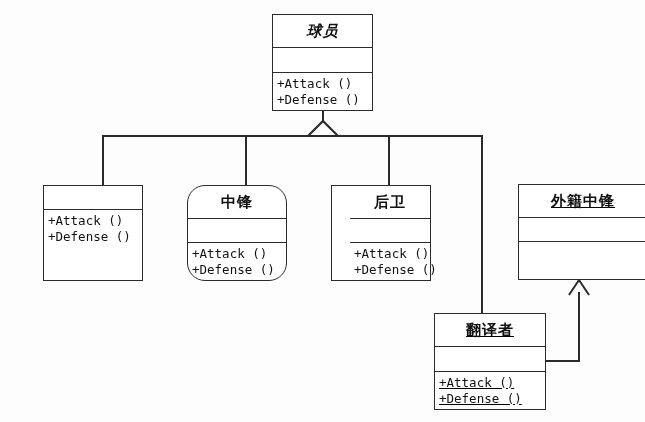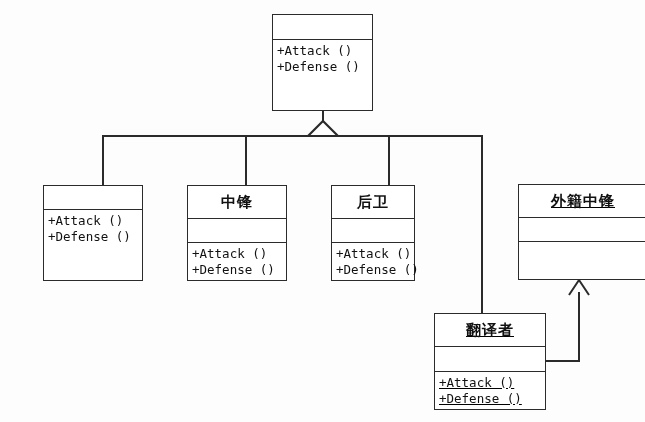--- a/index.html
+++ b/index.html
@@ -100,45 +100,46 @@
   <div class="edge v" style="left:388px; top:135px; height:50px;"></div>
   <div class="edge v" style="left:481px; top:135px; height:178px;"></div>
 
   <div class="edge h" style="left:537px; top:360px; width:43px;"></div>
   <div class="edge v" style="left:578px; top:292px; height:69px;"></div>
   <svg class="arrow-open" style="left:566px; top:278px;" width="26" height="20" viewBox="0 0 26 20">
     <polyline points="3,17 13,2 23,17" fill="none" stroke="#2b2b2b" stroke-width="2" stroke-linecap="butt"></polyline>
   </svg>
 
   <div class="uml-class" style="left:272px; top:14px; width:101px; height:97px;">
+    <div class="cls-name abstract" style="height:34px;">球员</div>
     <div class="cls-attrs" style="height:25px;"></div>
     <div class="cls-ops">
       <div class="op">+Attack ()</div>
       <div class="op">+Defense ()</div>
     </div>
   </div>
 
   <div class="uml-class" style="left:43px; top:185px; width:100px; height:96px;">
     <div class="cls-attrs" style="height:24px;"></div>
     <div class="cls-ops">
       <div class="op">+Attack ()</div>
       <div class="op">+Defense ()</div>
     </div>
   </div>
 
-  <div class="uml-class" style="left:187px; top:185px; width:100px; height:96px;">
+  <div class="uml-class" style="left:187px; top:185px; width:100px; height:96px;border-radius:18px;">
     <div class="cls-name" style="height:33px;">中锋</div>
     <div class="cls-attrs" style="height:24px;"></div>
     <div class="cls-ops">
       <div class="op">+Attack ()</div>
       <div class="op">+Defense ()</div>
     </div>
   </div>
 
-  <div class="uml-class" style="left:331px; top:185px; width:84px; height:96px;">
+  <div class="uml-class" style="left:331px; top:185px; width:100px; height:96px;padding-left:18px;">
     <div class="cls-name" style="height:33px;">后卫</div>
     <div class="cls-attrs" style="height:24px;"></div>
     <div class="cls-ops">
       <div class="op">+Attack ()</div>
       <div class="op">+Defense ()</div>
     </div>
   </div>
 
   <div class="uml-class" style="left:518px; top:184px; width:130px; height:96px;text-decoration:underline;">
     <div class="cls-name" style="height:33px;">外籍中锋</div>

